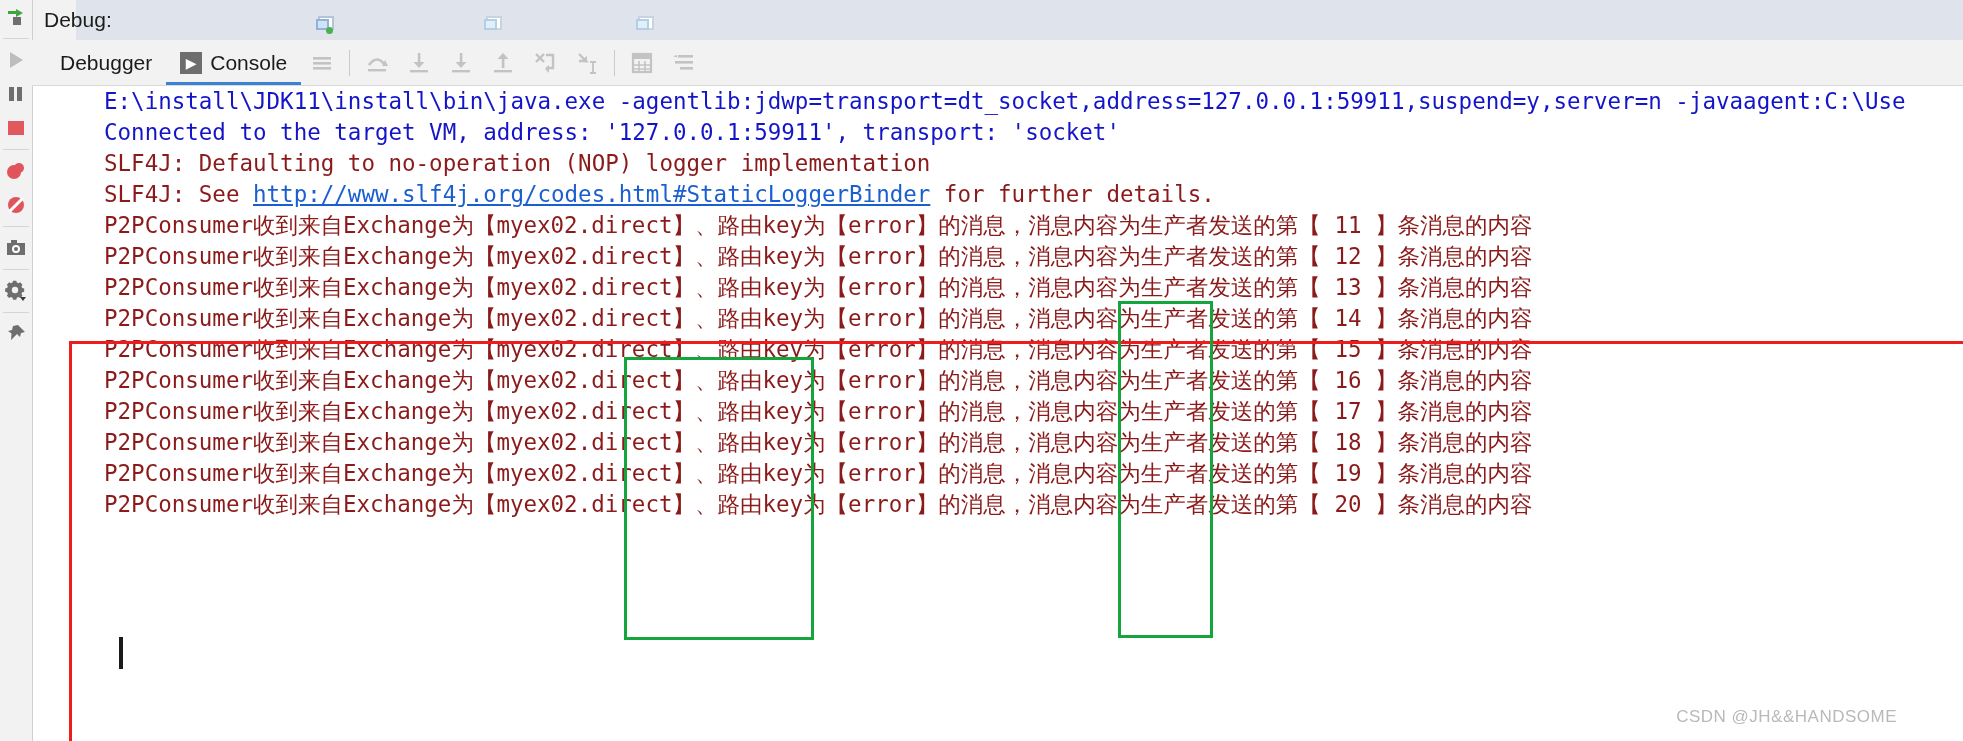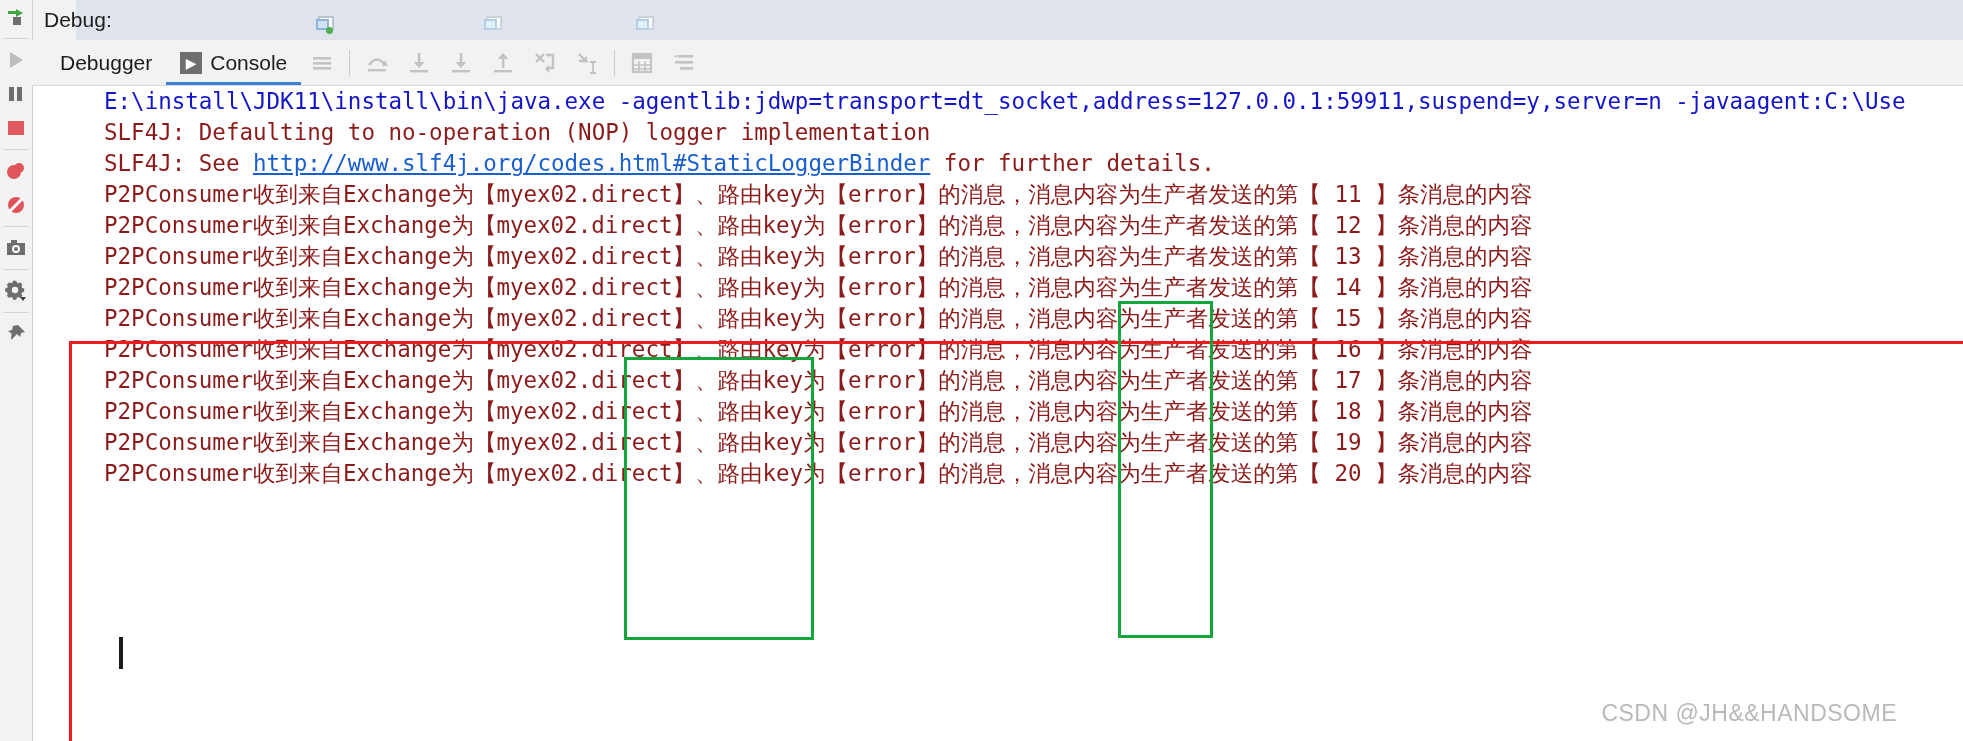--- a/index.html
+++ b/index.html
@@ -85,21 +85,21 @@
   
   .greenbox{position:absolute;border:3px solid #14a53c;box-sizing:border-box;pointer-events:none;}
   #gbox-key{left:591px;top:271px;width:190px;height:283px;}
   #gbox-num{left:1085px;top:215px;width:95px;height:337px;}
 
   
   .caret{position:absolute;left:86px;top:551px;width:4px;height:32px;background:#1b1b1b;}
 
   .watermark{
     position:absolute;right:66px;bottom:14px;
-    font-size:23px;color:#b9b9b9;letter-spacing:.5px;
+    font-size:17px;color:#b9b9b9;letter-spacing:.5px;
     font-family:"Liberation Sans",sans-serif;white-space:nowrap;
   }
 </style>
 </head>
 <body>
 
 <div class="app">
 
   <div class="left-strip">
     <div class="lbtn" title="Rerun">
@@ -273,20 +273,21 @@
         <rect x="9" y="17" width="13" height="2.6" fill="#c3c3c3"></rect>
         <path d="M6 5 L2 6.3 L6 7.6 Z" fill="#c3c3c3"></path>
       </svg>
     </div>
   </div>
 
   <div class="console">
     <div class="lines">
 
       <div class="ln blue">E:\install\JDK11\install\bin\java.exe -agentlib:jdwp=transport=dt_socket,address=127.0.0.1:59911,suspend=y,server=n -javaagent:C:\Use</div>
+      <div class="ln blue">Connected to the target VM, address: '127.0.0.1:59911', transport: 'socket'</div>
       <div class="ln red">SLF4J: Defaulting to no-operation (NOP) logger implementation</div>
 
       <div class="ln red">
         <span>SLF4J: See </span><span class="link">http://www.slf4j.org/codes.html#StaticLoggerBinder</span><span> for further details.</span>
       </div>
 
       <div id="msg-lines">
           <div class="ln red"><span>P2PConsumer收到来自Exchange为【myex02.direct】、</span><span>路由key为【error】</span><span>的消息，消息内容为生产者发送的第</span><span>【  11  】</span><span>条消息的内容</span></div>
           <div class="ln red"><span>P2PConsumer收到来自Exchange为【myex02.direct】、</span><span>路由key为【error】</span><span>的消息，消息内容为生产者发送的第</span><span>【  12  】</span><span>条消息的内容</span></div>
           <div class="ln red"><span>P2PConsumer收到来自Exchange为【myex02.direct】、</span><span>路由key为【error】</span><span>的消息，消息内容为生产者发送的第</span><span>【  13  】</span><span>条消息的内容</span></div>

